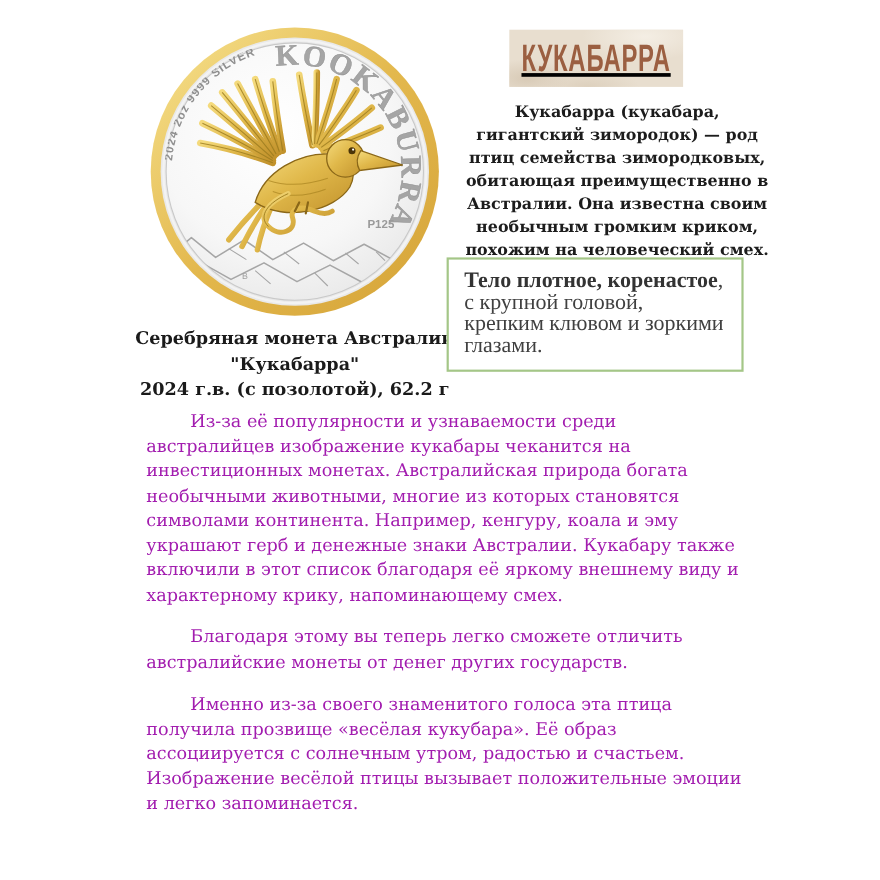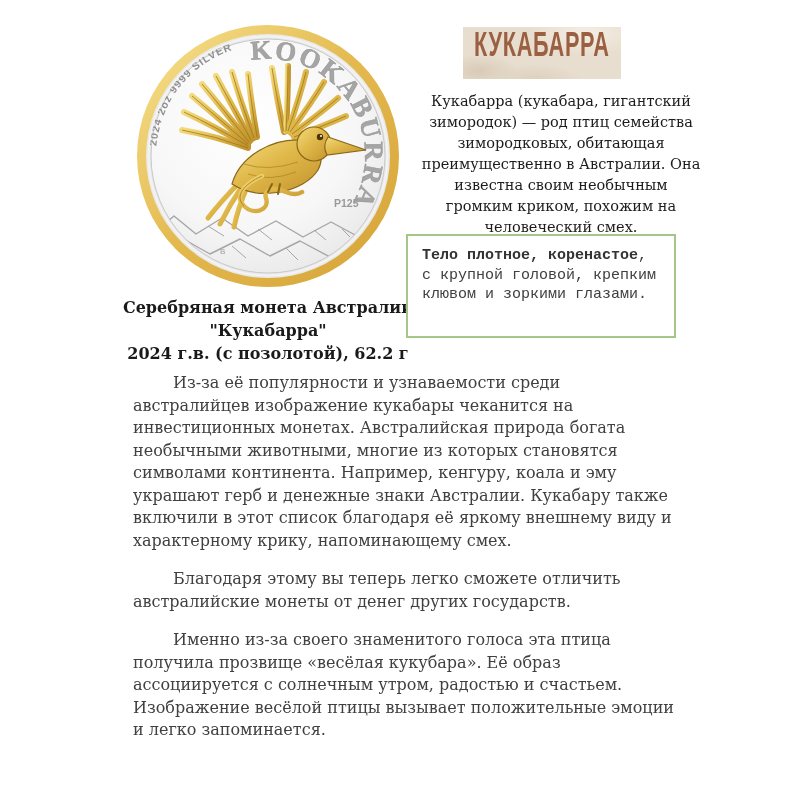--- a/index.html
+++ b/index.html
@@ -10,51 +10,52 @@
   .coin-wrap { position: absolute; left: 136px; top: 24px; width: 264px; height: 264px; }
   .coin-caption {
     position: absolute; left: 118px; top: 296px; width: 300px;
     text-align: center; font-family: "DejaVu Serif", serif;
     font-weight: bold; font-size: 16px; line-height: 1.45; color: #1a1a1a;
   }
 
   
   .banner {
     position: absolute; left: 463px; top: 27px; width: 158px; height: 52px;
-    display: flex; align-items: flex-start; justify-content: center;
+    display: flex; align-items: center; justify-content: center;
     background:
       radial-gradient(ellipse 60% 70% at 78% 12%, #f4eee4 0%, rgba(244,238,228,0) 60%),
       radial-gradient(ellipse 45% 60% at 10% 85%, #d8cab6 0%, rgba(216,202,182,0) 55%),
       radial-gradient(ellipse 50% 50% at 45% 100%, #ddd0bd 0%, rgba(221,208,189,0) 60%),
       #e8decf;
     overflow: hidden;
+    text-decoration: underline;
   }
   .banner-title {
     font-family: "Liberation Sans", sans-serif; font-weight: bold;
     font-size: 31px; color: #9b5f41; letter-spacing: 1px;
     transform: scaleX(0.70) scaleY(1.12); white-space: nowrap;
   }
   .intro {
     position: absolute; left: 420px; top: 91px; width: 282px;
-    font-family: "DejaVu Serif", serif; font-weight: normal;
+    font-family: "DejaVu Serif", serif; font-weight: bold;
     font-size: 14.5px; line-height: 21px; color: #1c1c1c; text-align: center;
   }
   .fact-box {
     position: absolute; left: 406px; top: 234px; width: 270px; min-height: 104px;
     border: 2px solid #a4c687; background: #ffffff; padding: 10px 12px 8px 14px;
-    font-family: Liberation Mono, monospace; font-size: 15px;
+    font-family: Liberation Serif, serif; font-size: 20px;
     line-height: 19.5px; color: #404040;
   }
   .fact-box .b { font-weight: bold; color: #333333; }
 
   
   .body-text { position: absolute; left: 133px; top: 372px; width: 546px; }
   .body-text p {
     font-family: "DejaVu Serif", serif; font-size: 16px; line-height: 22.5px;
-    color: #404040; text-indent: 40px; margin: 0 0 16px 0; text-align: left;
+    color: #a21caf; text-indent: 40px; margin: 0 0 16px 0; text-align: left;
   }
 </style>
 </head>
 <body>
 
 <div class="coin-wrap">
   <svg width="264" height="264" viewBox="0 0 264 264">
     <defs>
       <linearGradient id="goldRim" x1="0%" y1="0%" x2="100%" y2="100%">
         <stop offset="0%" stop-color="#f7e390"></stop>

